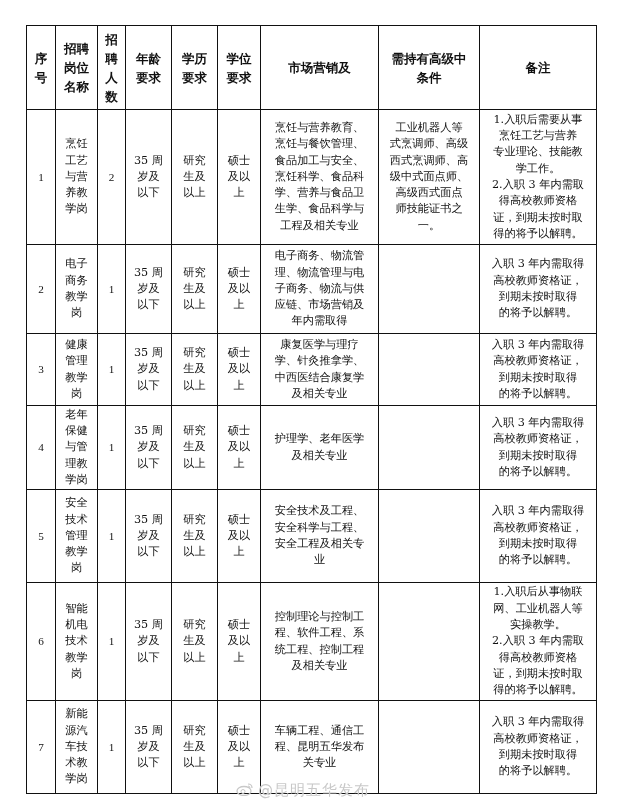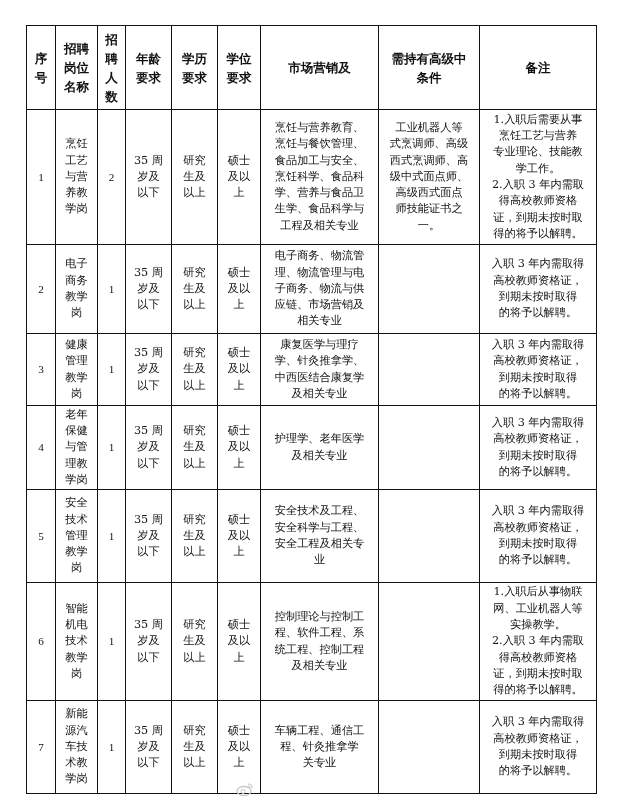--- a/index.html
+++ b/index.html
@@ -171,21 +171,21 @@
       <td>
           <span class="cell-text">硕士
 及以
 上</span>
         </td>
       <td>
           <span class="cell-text">电子商务、物流管
 理、物流管理与电
 子商务、物流与供
 应链、市场营销及
-相关专业</span>
+年内需取得</span>
         </td>
       <td>
           <span class="cell-text"></span>
         </td>
       <td>
           <span class="cell-text">入职 3 年内需取得
 高校教师资格证，
 到期未按时取得
 的将予以解聘。</span>
         </td>
@@ -394,21 +394,21 @@
 生及
 以上</span>
         </td>
       <td>
           <span class="cell-text">硕士
 及以
 上</span>
         </td>
       <td>
           <span class="cell-text">车辆工程、通信工
-程、针灸推拿学
+程、昆明五华发布
 关专业</span>
         </td>
       <td>
           <span class="cell-text"></span>
         </td>
       <td>
           <span class="cell-text">入职 3 年内需取得
 高校教师资格证，
 到期未按时取得
 的将予以解聘。</span>
@@ -416,14 +416,14 @@
     </tr>
   </tbody>
 </table>
 
 <div class="watermark">
   <svg class="wb-icon" viewBox="0 0 18 14">
     <ellipse cx="8" cy="9" rx="7" ry="4.5" fill="none" stroke="#c8c8c8" stroke-width="1.3"></ellipse>
     <circle cx="7" cy="9.5" r="2" fill="none" stroke="#c8c8c8" stroke-width="1"></circle>
     <path d="M12 2 Q16 2 16 6" fill="none" stroke="#c8c8c8" stroke-width="1.2"></path>
     <path d="M12 4 Q14 4 14 6" fill="none" stroke="#c8c8c8" stroke-width="1"></path>
-  </svg>
+  </svg><span>@昆明五华发布</span>
 </div>
 
 </body></html>

